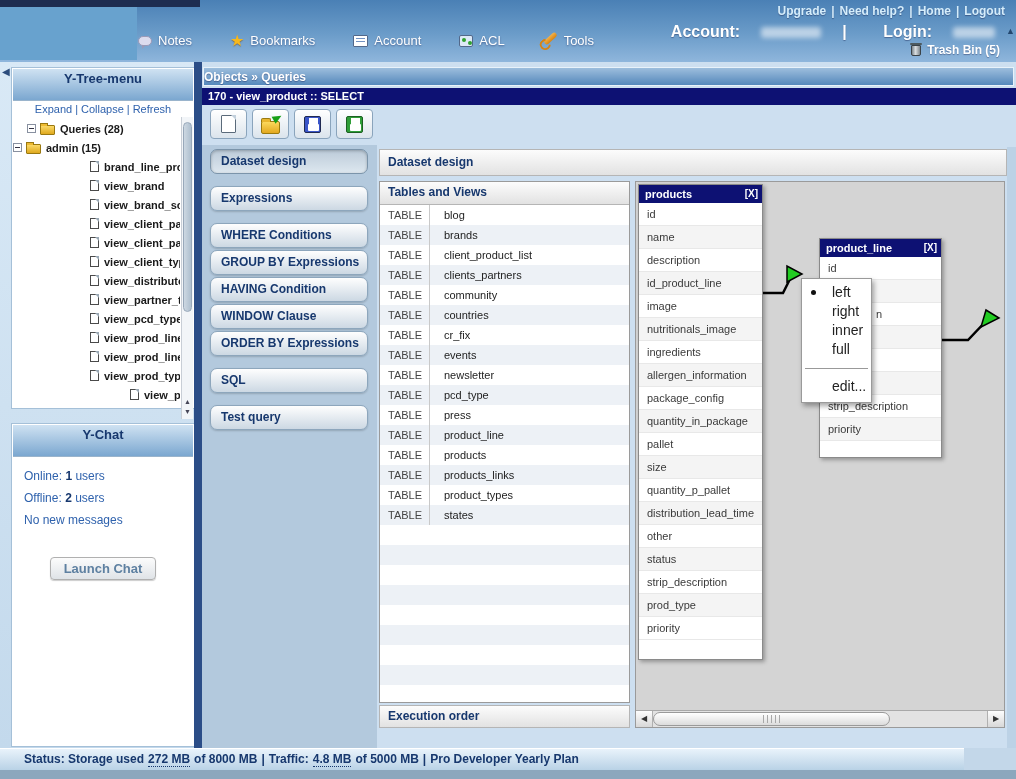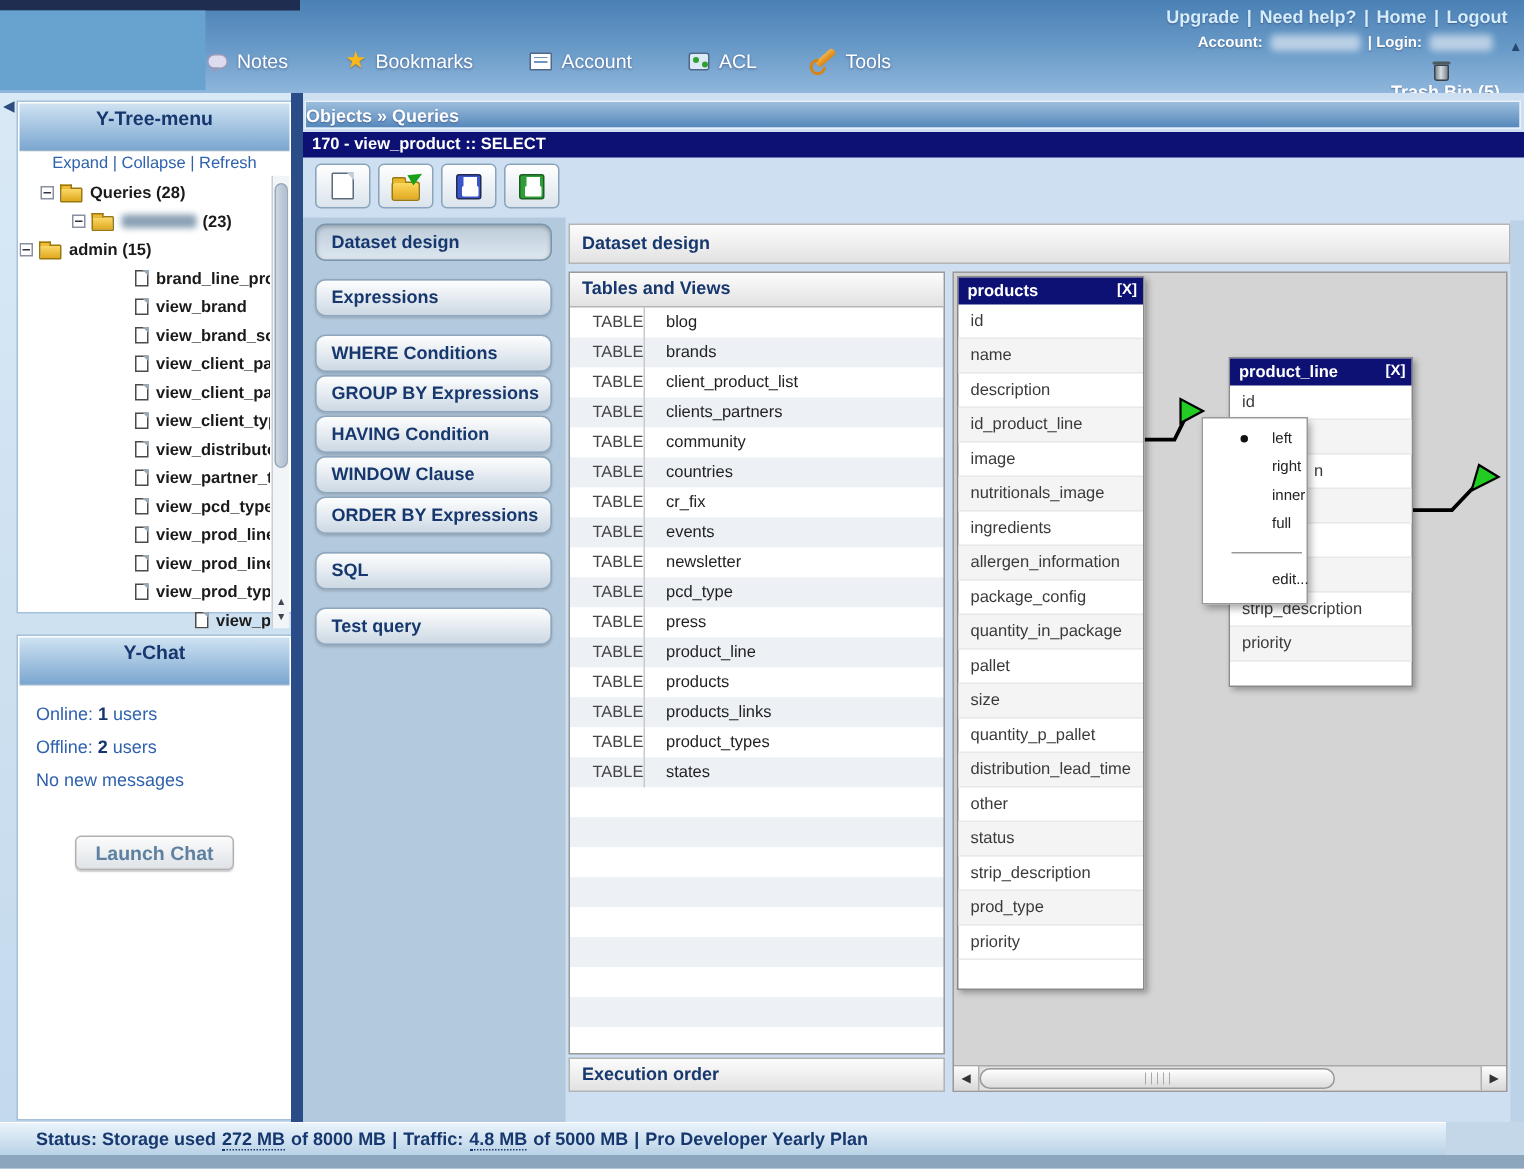--- a/index.html
+++ b/index.html
@@ -9,28 +9,28 @@
 
   
   .hdr { position:absolute; left:0; top:0; width:1016px; height:62px;
          background:linear-gradient(180deg,#4a80b5 0%,#6b9cc9 55%,#8fb6dc 100%); }
   .logo-strip { position:absolute; left:0; top:0; width:200px; height:7px; background:#1e2d50; }
   .logo-block { position:absolute; left:0; top:7px; width:137px; height:53px; background:#68a2ce; }
   .top-links { position:absolute; right:8px; top:4px; font-size:12px; font-weight:bold;
                color:#d5edfb; text-shadow:0 1px 1px rgba(0,0,50,.35); white-space:nowrap; }
   .top-links a { color:#d5edfb; text-decoration:none; margin:0 3px; cursor:pointer; }
   .tl-sep { margin:0 2px; }
-  .acct-line { position:absolute; right:16px; top:23px; font-size:10px; font-weight:bold;
-               color:#fff; text-shadow:0 1px 1px rgba(0,0,50,.35); display:flex; align-items:flex-start; }
+  .acct-line { position:absolute; right:16px; top:23px; font-size:16px; font-weight:bold;
+               color:#fff; text-shadow:0 1px 1px rgba(0,0,50,.35); display:flex; align-items:center;gap:16px; }
   .blur-val { display:inline-block; height:11px; border-radius:3px; background:rgba(255,255,255,.55);
               filter:blur(2.5px); margin:0 5px; }
   .bv-acct { width:60px; } .bv-login { width:42px; }
   .corner-up { position:absolute; right:1px; top:26px; font-size:9px; color:#24486f; cursor:pointer; }
   .trash-line { position:absolute; right:16px; top:43px; font-size:12px; font-weight:bold; color:#fff;
-                text-shadow:0 1px 1px rgba(0,0,50,.35); cursor:pointer; display:flex; align-items:center;flex-direction:column; }
+                text-shadow:0 1px 1px rgba(0,0,50,.35); cursor:pointer; display:flex; align-items:center; }
   .ic-trash { display:inline-block; width:10px; height:11px; margin-right:6px; position:relative;
               background:linear-gradient(90deg,#7d868c,#d9dee1 45%,#7d868c); border:1px solid #3a4248;
               border-radius:1px 1px 2px 2px; }
   .ic-trash::before { content:""; position:absolute; top:-3px; left:-2px; right:-2px; height:2px;
                       background:#4d5a60; border-radius:1px; }
   .main-nav { position:absolute; left:138px; top:33px; display:flex; gap:38px; font-size:13px;
               color:#fff; text-shadow:0 1px 2px rgba(0,0,60,.4); }
   .nav-item { display:flex; align-items:center; gap:6px; cursor:pointer; }
   .ic-note { width:14px; height:10px; background:#dcdcee; border:1px solid #9a9ab8; border-radius:6px; position:relative; }
   .ic-note::after { content:""; position:absolute; bottom:-4px; left:3px; border-style:solid;
@@ -138,43 +138,43 @@
 
   .bar-style { background:linear-gradient(180deg,#fcfcfc,#e2e2e2); border:1px solid #b5b5b5;
                font-size:12px; font-weight:bold; color:#17386e; }
   .section-hd { position:absolute; left:177px; top:87px; width:628px; height:27px; line-height:25px; padding-left:8px; }
   .tables-panel { position:absolute; left:177px; top:119px; width:251px; height:522px;
                   border:1px solid #9a9a9a; background:repeating-linear-gradient(180deg,#ffffff 0 20px,#edf1f6 20px 40px);
                   background-origin:content-box; padding-top:23px; overflow:hidden; }
   .tables-hd { position:absolute; left:0; top:0; width:100%; height:23px; line-height:21px;
                padding-left:8px; border:none; border-bottom:1px solid #b5b5b5; }
   .trow { display:flex; height:20px; line-height:20px; font-size:11px; cursor:pointer; }
-  .trow .c1 { flex:none; width:50px; padding-left:8px; color:#444; border-right:1px solid #c9c9c9;text-align:right; }
+  .trow .c1 { flex:none; width:50px; padding-left:8px; color:#444; border-right:1px solid #c9c9c9; }
   .trow .c2 { padding-left:14px; color:#222; }
   .exec-bar { position:absolute; left:177px; top:643px; width:251px; height:23px; line-height:21px; padding-left:8px; }
 
   
   .diagram { position:absolute; left:433px; top:119px; width:370px; height:547px;
              background:#d4d4d4; border:1px solid #9a9a9a; overflow:hidden; }
   .dg-svg { position:absolute; left:0; top:0; z-index:1; }
   .entity { position:absolute; z-index:2; background:#fff; border:1px solid #8a8a8a;
             box-shadow:2px 2px 4px rgba(0,0,0,.3); }
   .ent-products { left:2px; top:2px; width:125px; height:476px; }
   .ent-product-line { left:183px; top:56px; width:123px; height:220px; }
   .ent-hd { height:18px; line-height:18px; background:#0d1173; color:#fff; font-size:11px;
             font-weight:bold; padding:0 4px 0 6px; display:flex; justify-content:space-between; }
   .ent-close { cursor:pointer; font-size:10px; }
   .erow { height:23px; line-height:23px; padding-left:8px; font-size:11px; color:#3a3a3a;
           border-bottom:1px solid #e8e8e8; cursor:pointer; white-space:nowrap; overflow:hidden; }
   .erow:nth-child(even) { background:#f4f4f4; }
   .erow.partial { padding-left:56px; }
   .join-menu { position:absolute; left:165px; top:96px; width:71px; z-index:3; background:#fff;
                border:1px solid #9a9a9a; box-shadow:2px 3px 5px rgba(0,0,0,.35); padding:4px 0 6px; }
-  .menu-item { height:19px; line-height:19px; padding-left:30px; position:relative; font-size:10px;
-               color:#222; cursor:pointer; white-space:nowrap;margin-left:16px; }
+  .menu-item { height:19px; line-height:19px; padding-left:30px; position:relative; font-size:14px;
+               color:#222; cursor:pointer; white-space:nowrap; }
   .menu-item.selected::before { content:""; position:absolute; left:9px; top:7px; width:5px; height:5px;
                                 border-radius:50%; background:#111; }
   .menu-item.separator_before { margin-top:18px; }
   .menu-item.separator_before::after { content:""; position:absolute; left:3px; right:3px; top:-9px;
                                        height:1px; background:#999; }
   .hscroll { position:absolute; left:0; right:0; bottom:0; height:17px; z-index:4; background:#e2e2e2;
              border-top:1px solid #a8a8a8; }
   .hs-btn { position:absolute; top:0; width:17px; height:16px; text-align:center; font-size:8px;
             line-height:16px; color:#333; background:linear-gradient(180deg,#fdfdfd,#d8d8d8); cursor:pointer; }
   .hs-left { left:0; border-right:1px solid #b0b0b0; }
@@ -255,26 +255,20 @@
         <a>Expand</a><span class="ta-sep">|</span><a>Collapse</a><span class="ta-sep">|</span><a>Refresh</a>
       </div>
       <div class="tree-body">
         <div class="tree-rows">
             <div class="tree-row t-folder exp" style="padding-left: 14px;">
     <span class="expander"></span>
     <span class="t-icon"></span>
 
     <span class="lbl">Queries (28)</span>
   </div>
-            <div class="tree-row t-folder exp blurred" style="padding-left: 35px;">
-    <span class="expander"></span>
-    <span class="t-icon"></span>
-    <span class="blur-chip"></span>
-    <span class="lbl">(23)</span>
-  </div>
             <div class="tree-row t-folder exp" style="">
     <span class="expander"></span>
     <span class="t-icon"></span>
 
     <span class="lbl">admin (15)</span>
   </div>
             <div class="tree-row t-file" style="padding-left: 77px;">
 
     <span class="t-icon"></span>
 

